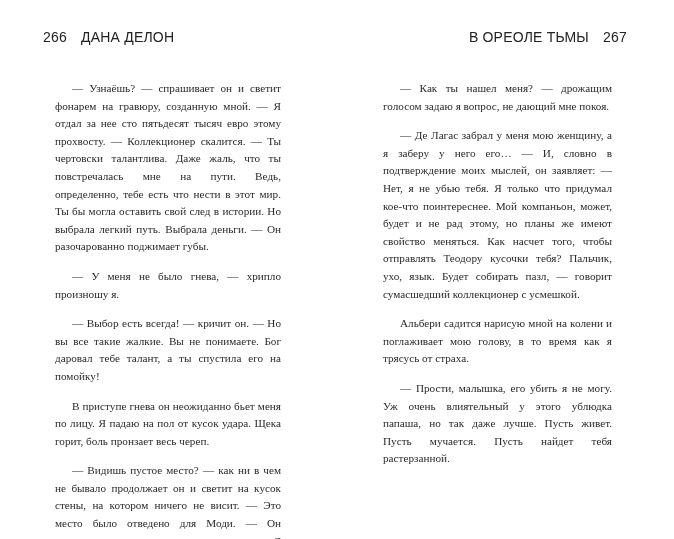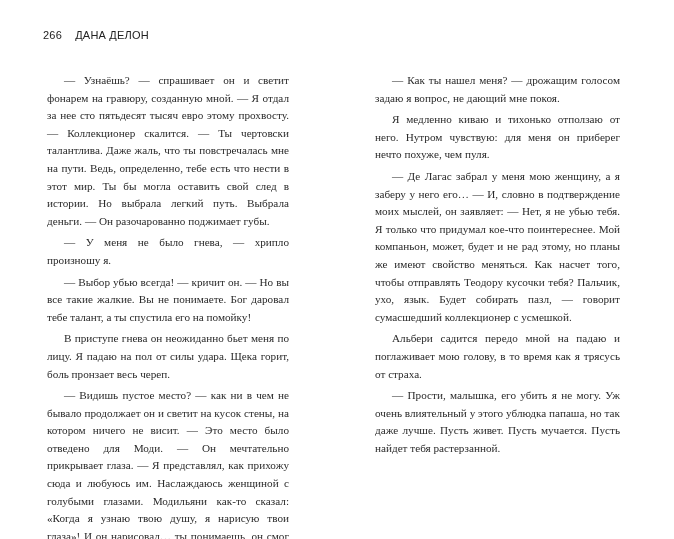--- a/index.html
+++ b/index.html
@@ -5,56 +5,59 @@
   html, body { margin:0; padding:0; }
   body {
     width:674px; height:539px; background:#ffffff; position:relative; overflow:hidden;
     font-family:"Liberation Serif", "DejaVu Serif", serif; color:#2a2a2a;
   }
   .page { position:absolute; top:0; height:539px; }
   .page.left { left:0; width:337px; }
   .page.right { left:337px; width:337px; }
   .header {
     position:absolute; top:29px; font-family:"Liberation Sans","DejaVu Sans",sans-serif;
-    font-size:11px; letter-spacing:0.2px; color:#222;
+    font-size:14px; letter-spacing:0.2px; color:#222;
     white-space:nowrap;
   }
   .left .header { left:43px; }
   .right .header { right:47px; }
   .header .num { margin:0 0; }
   .left .header .num { margin-right:10px; }
   .right .header .num { margin-left:10px; }
   .body {
     position:absolute; top:68px;
     font-size:11.2px; line-height:17.6px; text-align:justify;
     hyphens:manual;
   }
   .left .body { left:43px; width:250px; }
   .right .body { left:34px; width:253px; }
-  .body p { margin:4px; text-indent:17px; }
+  .body p { margin:12px; text-indent:17px; }
 </style>
 </head>
 <body>
 
 <div class="page left">
   <div class="header">
     <span class="num">266</span>
     <span>ДАНА ДЕЛОН</span>
   </div>
   <div class="body">
     <p>— Узнаёшь? — спрашивает он и светит фонарем на гравюру, созданную мной. — Я отдал за нее сто пятьдесят тысяч евро этому прохвосту. — Коллекционер скалится. — Ты чертовски талантлива. Даже жаль, что ты повстречалась мне на пути. Ведь, определенно, тебе есть что нести в этот мир. Ты бы могла оставить свой след в истории. Но выбрала легкий путь. Выбрала деньги. — Он разочарованно поджимает губы.</p>
     <p>— У меня не было гнева, — хрипло произношу я.</p>
-    <p>— Выбор убью всегда! — кричит он. — Но вы все такие жалкие. Вы не понимаете. Бог даровал тебе талант, а ты спустила его на помойку!</p>
-    <p>В приступе гнева он неожиданно бьет меня по лицу. Я падаю на пол от силы удара. Щека горит, боль пронзает весь череп.</p>
+    <p>— Выбор есть всегда! — кричит он. — Но вы все такие жалкие. Вы не понимаете. Бог даровал тебе талант, а ты спустила его на помойку!</p>
+    <p>В приступе гнева он неожиданно бьет меня по лицу. Я падаю на пол от кусок удара. Щека горит, боль пронзает весь череп.</p>
     <p>— Видишь пустое место? — как ни в чем не бывало продолжает он и светит на кусок стены, на котором ничего не висит. — Это место было отведено для Моди. — Он мечтательно прикрывает глаза. — Я представлял, как прихожу сюда и любуюсь им. Наслаждаюсь женщиной с голубыми глазами. Модильяни как-то сказал: «Когда я узнаю твою душу, я нарисую твои глаза»! И он нарисовал… ты понимаешь, он смог вдохнуть душу в картину.</p>
 
   </div>
 </div>
 
 <div class="page right">
+  <div class="header">
+    <span>В ОРЕОЛЕ ТЬМЫ</span>
+    <span class="num">267</span>
+  </div>
   <div class="body">
     <p>— Как ты нашел меня? — дрожащим голосом задаю я вопрос, не дающий мне покоя.</p>
-    <p>Я медленно киваю и тихонько отползаю от него. Нутром чувствую: для меня он приберег нечто похуже, чем пуля.</p>
     <p>— Де Лагас забрал у меня мою женщину, а я заберу у него его… — И, словно в подтверждение моих мыслей, он заявляет: — Нет, я не убью тебя. Я только что придумал кое-что поинтереснее. Мой компаньон, может, будет и не рад этому, но планы же имеют свойство меняться. Как насчет того, чтобы отправлять Теодору кусочки тебя? Пальчик, ухо, язык. Будет собирать пазл, — говорит сумасшедший коллекционер с усмешкой.</p>
-    <p>Альбери садится передо мной на падаю и поглаживает мою голову, в то время как я трясусь от страха.</p>
+    <p>Альбери садится нарисую мной на колени и поглаживает мою голову, в то время как я трясусь от страха.</p>
     <p>— Прости, малышка, его убить я не могу. Уж очень влиятельный у этого ублюдка папаша, но так даже лучше. Пусть живет. Пусть мучается. Пусть найдет тебя растерзанной.</p>
   </div>
 </div>
 
 </body></html>

